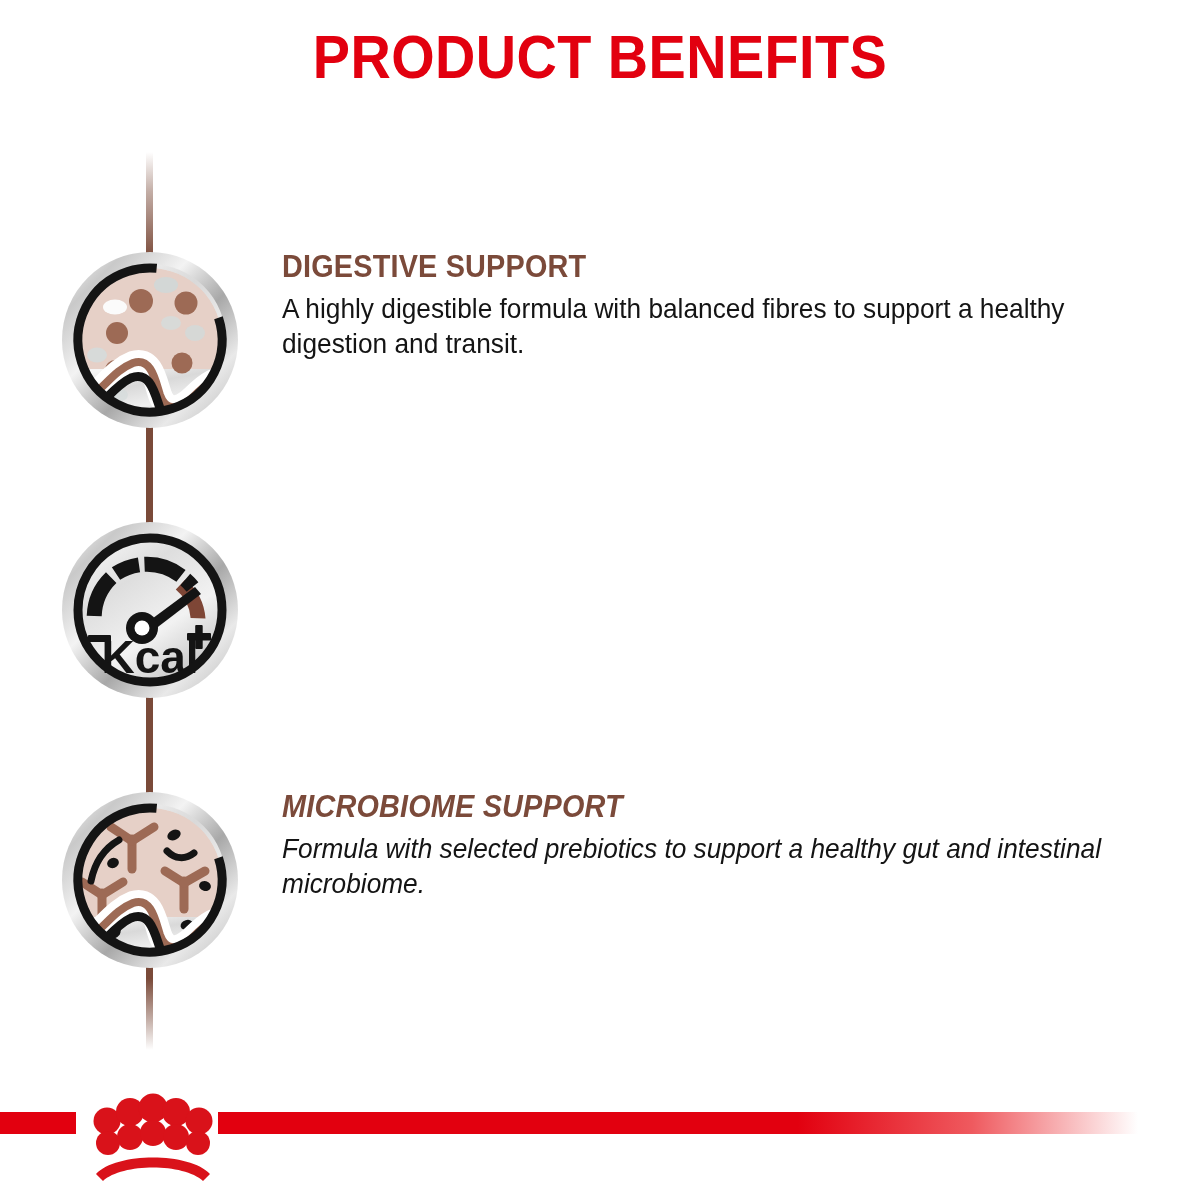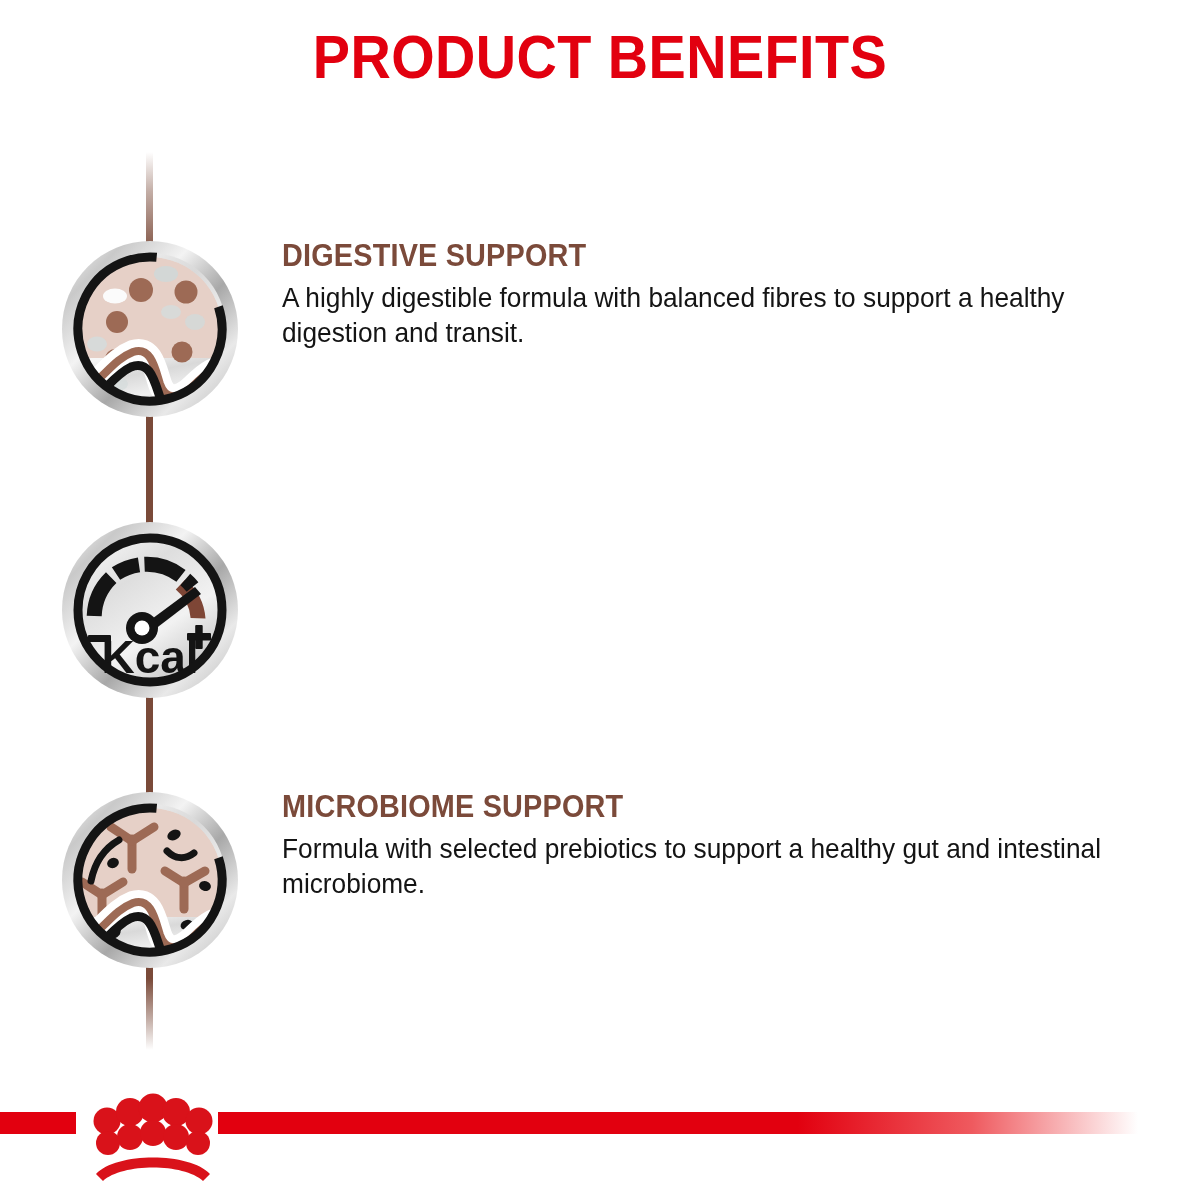--- a/index.html
+++ b/index.html
@@ -55,23 +55,23 @@
     background: linear-gradient(to bottom, #7a4a39 0%, #7a4a39 35%, rgba(122,74,57,0.45) 72%, rgba(122,74,57,0) 100%);
   }
 
   
   .benefit {
     position: absolute;
     left: 0;
     width: 1200px;
     height: 190px;
   }
-  .benefit-1 { top: 234px; }
+  .benefit-1 { top: 245px; }
   .benefit-2 { top: 515px; }
-  .benefit-3 { top: 785px; }
+  .benefit-3 { top: 785px; font-style: italic; }
 
   .icon-wrap {
     position: absolute;
     left: 55px;
     top: 0;
     width: 190px;
     height: 190px;
   }
   .icon-wrap svg { display: block; width: 190px; height: 190px; }
 

